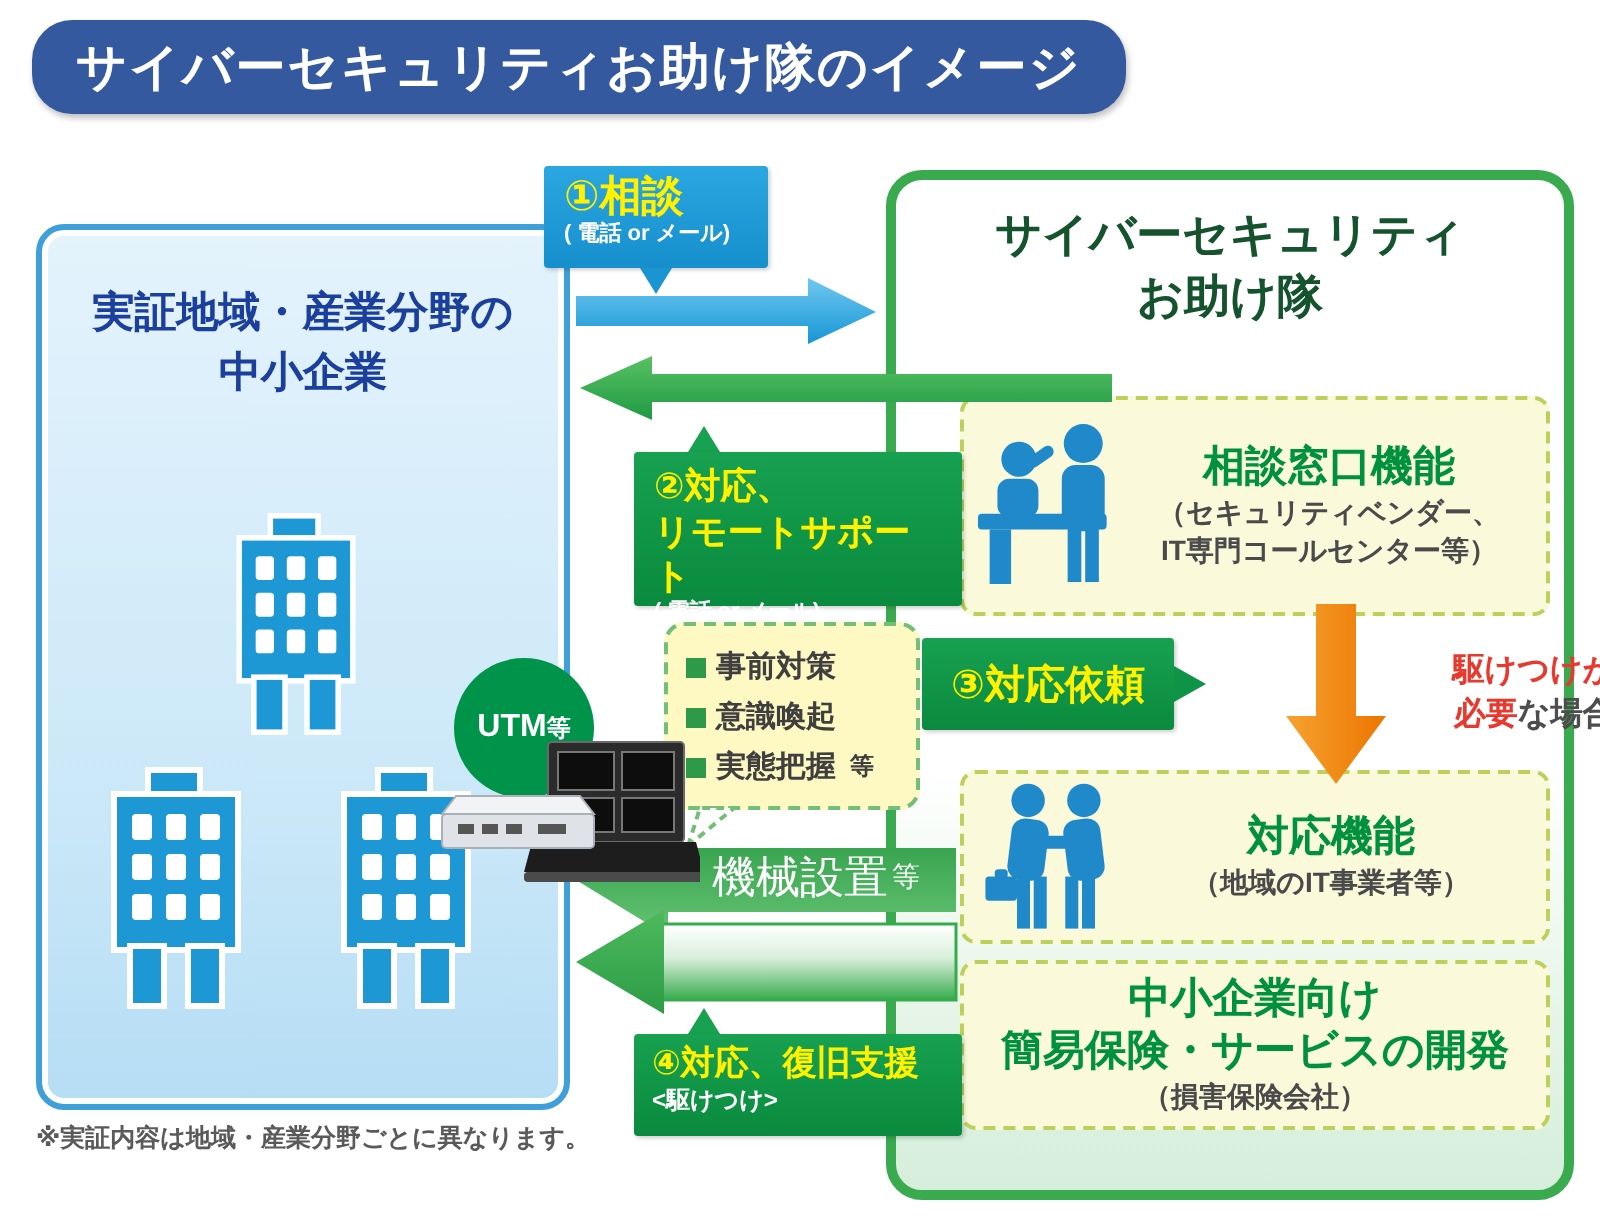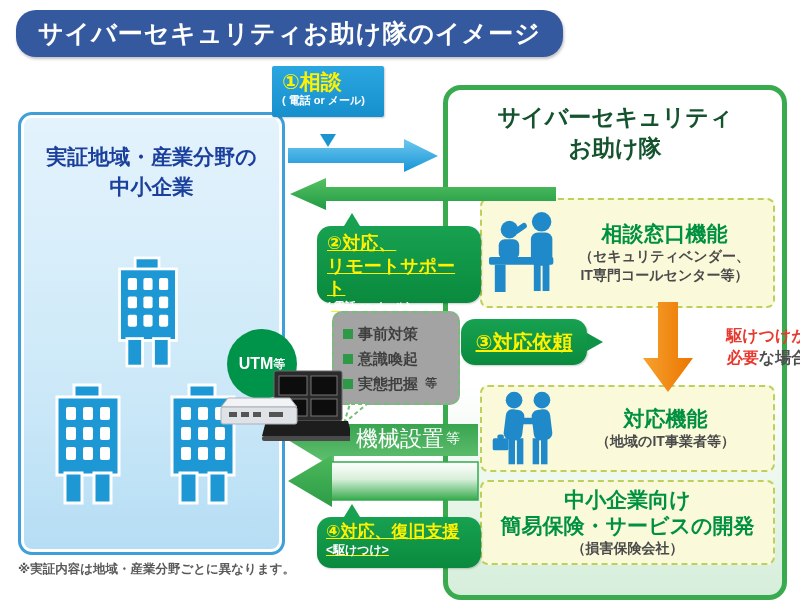--- a/index.html
+++ b/index.html
@@ -32,39 +32,39 @@
   .ybox1 { left:480px; top:198px; width:295px; height:110px; padding:6px 10px 6px 6px; }
   .ybox2 { left:480px; top:385px; width:295px; height:87px; padding:6px 10px 6px 6px; }
   .ybox3 { left:480px; top:480px; width:295px; height:85px; flex-direction:column;
     justify-content:center; text-align:center; }
   .ybox .txt { flex:1; text-align:center; }
   .ybox-title { color:#00913f; font-weight:bold; font-size:21px; line-height:1.25; }
   .ybox-sub { color:#4a4a4a; font-size:14px; font-weight:bold; line-height:1.35; }
 
   
   .glabel { background:linear-gradient(180deg,#17a150,#0a8a3e); color:#fff100;
-    font-weight:bold; z-index:5; border-radius:14px; box-shadow:1px 1px 2px rgba(0,0,0,.2);text-decoration:underline; }
+    font-weight:bold; z-index:5; border-radius:2px; box-shadow:1px 1px 2px rgba(0,0,0,.2); }
   .blabel { background:linear-gradient(180deg,#2aa6e0,#1690cd); color:#fff100;
     font-weight:bold; z-index:5; border-radius:2px; box-shadow:1px 1px 2px rgba(0,0,0,.2); }
   .sub-line { color:#fff; font-size:11px; font-weight:bold; }
   .tail { width:0; height:0; z-index:5; }
 
-  .a1-label { left:272px; top:66px; width:112px; height:51px; padding:3px 10px; font-size:21px; line-height:1.2; }
+  .a1-label { left:272px; top:83px; width:112px; height:51px; padding:3px 10px; font-size:21px; line-height:1.2; }
   .a2-label { left:317px; top:226px; width:164px; height:77px; padding:6px 10px; font-size:18px; line-height:1.25; }
   .a3-label { left:461px; top:319px; width:126px; height:46px; display:flex; align-items:center;
     justify-content:center; font-size:20px; }
   .a4-label { left:317px; top:517px; width:164px; height:51px; padding:4px 9px; font-size:17px; line-height:1.3; }
 
   
   .note { left:721px; top:325px; width:92px; text-align:center; font-size:16px; font-weight:bold;
     line-height:1.35; z-index:4; color:#e8392e; }
   .note .dark { color:#4d4d4d; }
 
   
-  .bubble { left:332px; top:311px; width:128px; height:94px; background:#a3a3a3;
+  .bubble { left:332px; top:311px; width:128px; height:94px; background:#fef9c3;
     border:2px dashed #74bf78; border-radius:10px; z-index:6; padding:9px 6px 0 9px; }
   .b-item { display:flex; align-items:center; gap:5px; font-size:15px; font-weight:bold;
     color:#3f3f3f; line-height:1.65; }
   .sq { width:10px; height:10px; background:#2e9a48; flex:0 0 auto; }
   .b-suffix { font-size:12px; margin-left:2px; color:#3f3f3f; }
 
   
   .utm { left:227px; top:329px; width:70px; height:70px; border-radius:50%; background:#00944b;
     color:#fff; display:flex; align-items:center; justify-content:center; z-index:6; font-weight:bold; }
   .utm .big { font-size:16px; }

